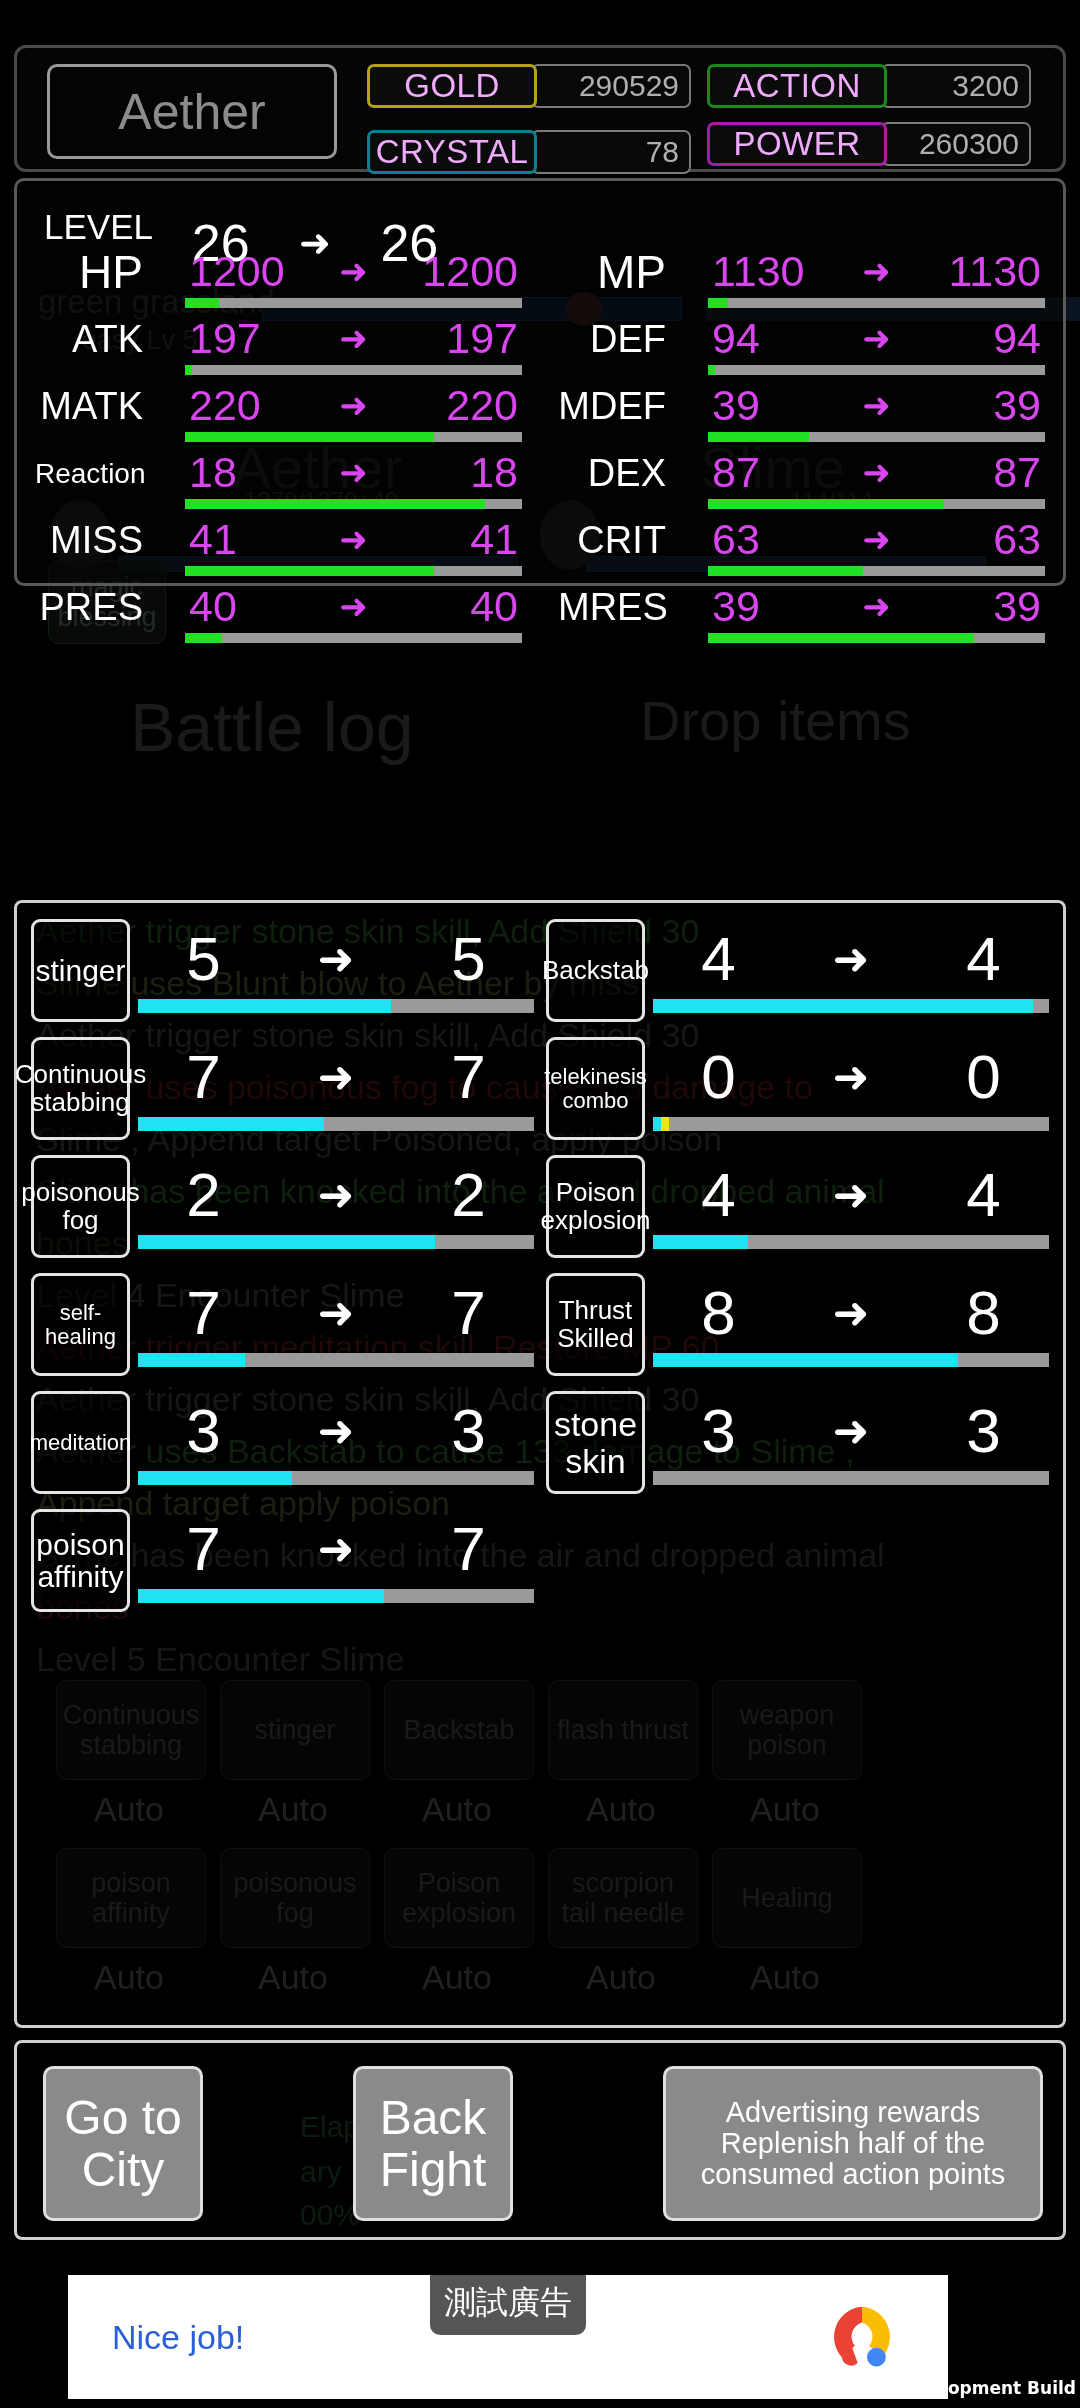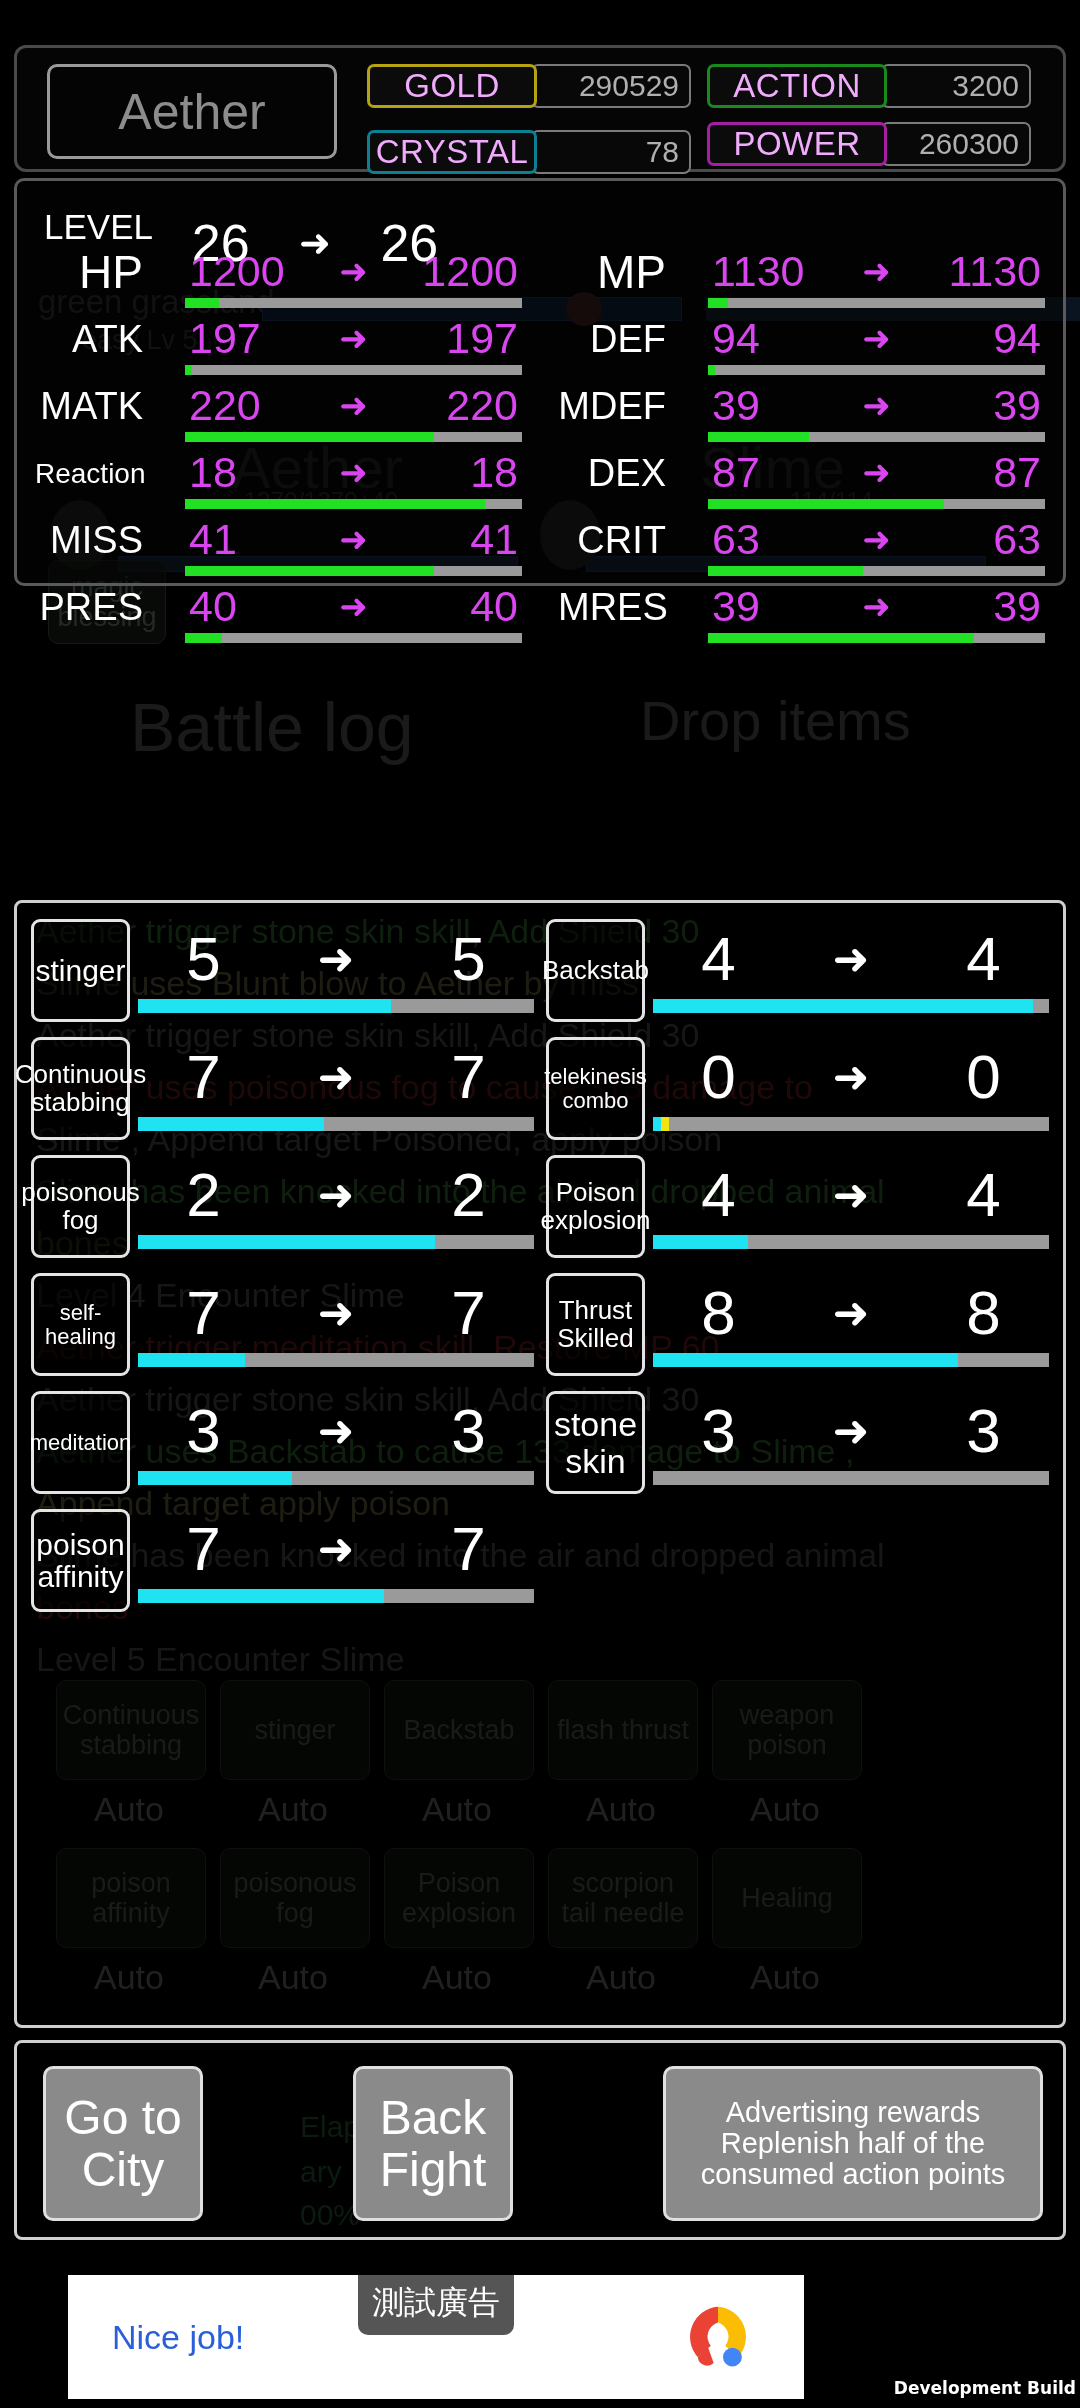--- a/index.html
+++ b/index.html
@@ -149,21 +149,21 @@
     background: #8a8a8a; border: 3px solid #e0e0e0; border-radius: 10px;
     display: flex; align-items: center; justify-content: center; text-align: center;
     color: #fff; line-height: 1.08;
   }
   .btn-city { left: 26px; width: 160px; height: 155px; font-size: 48px; }
   .btn-fight { left: 336px; width: 160px; height: 155px; font-size: 48px; }
   .btn-ad { left: 646px; width: 380px; height: 155px; font-size: 29px; padding: 0 8px; }
 
   
   .ad {
-    position: absolute; left: 68px; top: 2275px; width: 736px; height: 124px;
+    position: absolute; left: 68px; top: 2275px; width: 880px; height: 124px;
     background: #fff; z-index: 4; display: flex; align-items: center;
   }
   .ad-nice { color: #2b5fd9; font-size: 34px; margin-left: 44px; }
   .ad-txt { color: #1a1a1a; font-size: 33px; margin-left: 74px; }
   .ad-badge {
     position: absolute; left: 50%; transform: translateX(-50%); top: 0;
     background: #555; color: #fff; font-size: 32px;
     padding: 6px 14px 10px 14px; border-radius: 0 0 10px 10px;
     font-family: "DejaVu Sans", sans-serif;
   }

